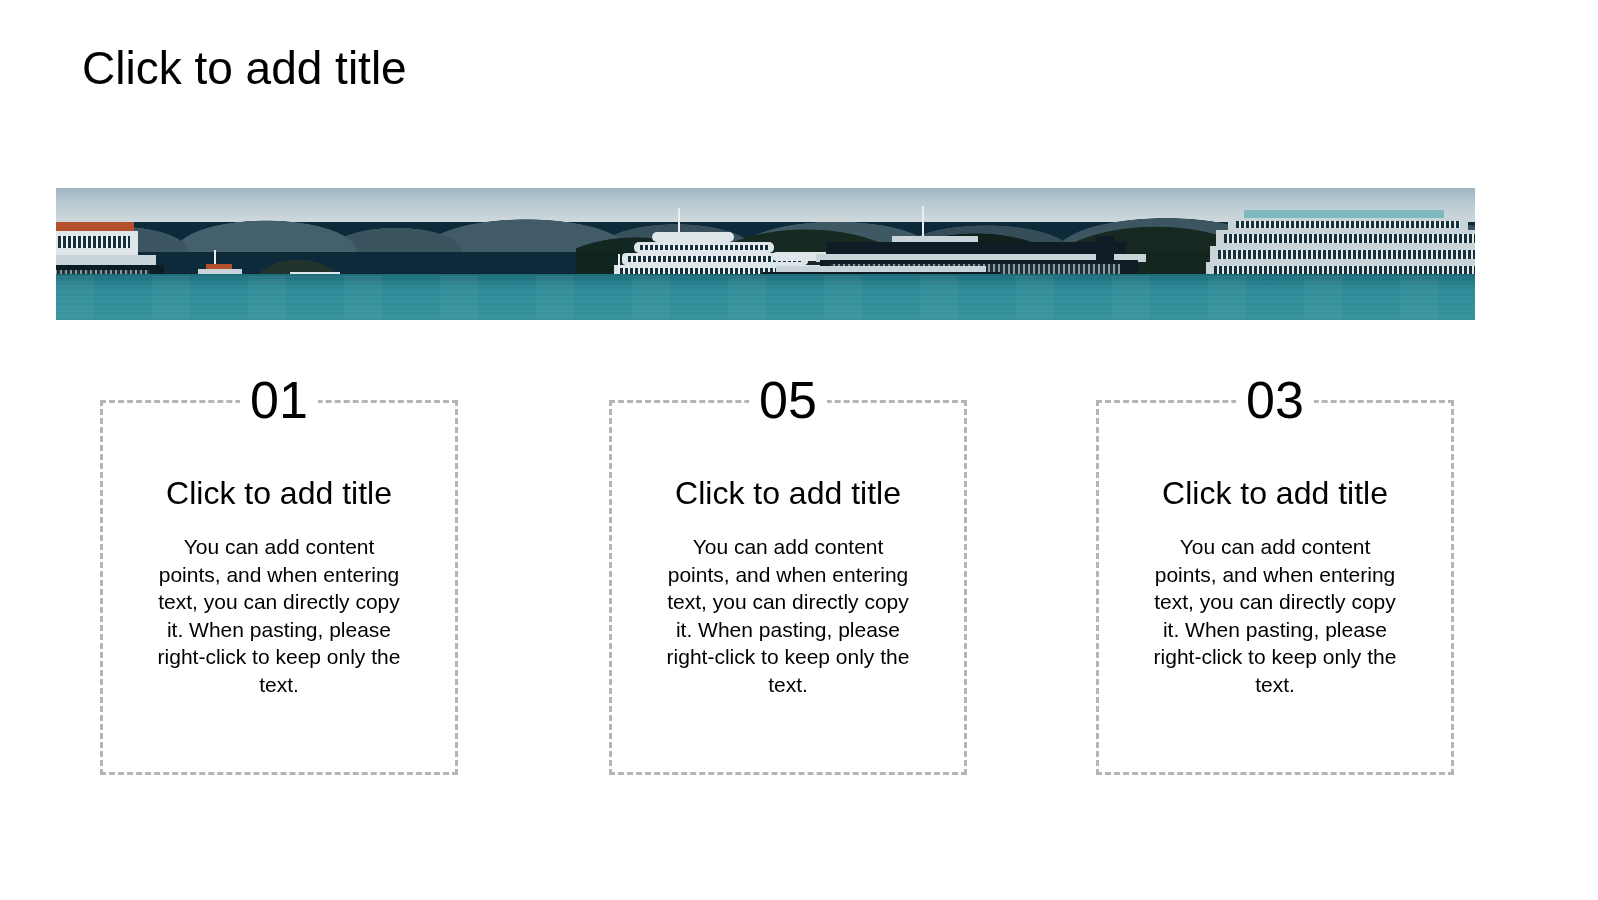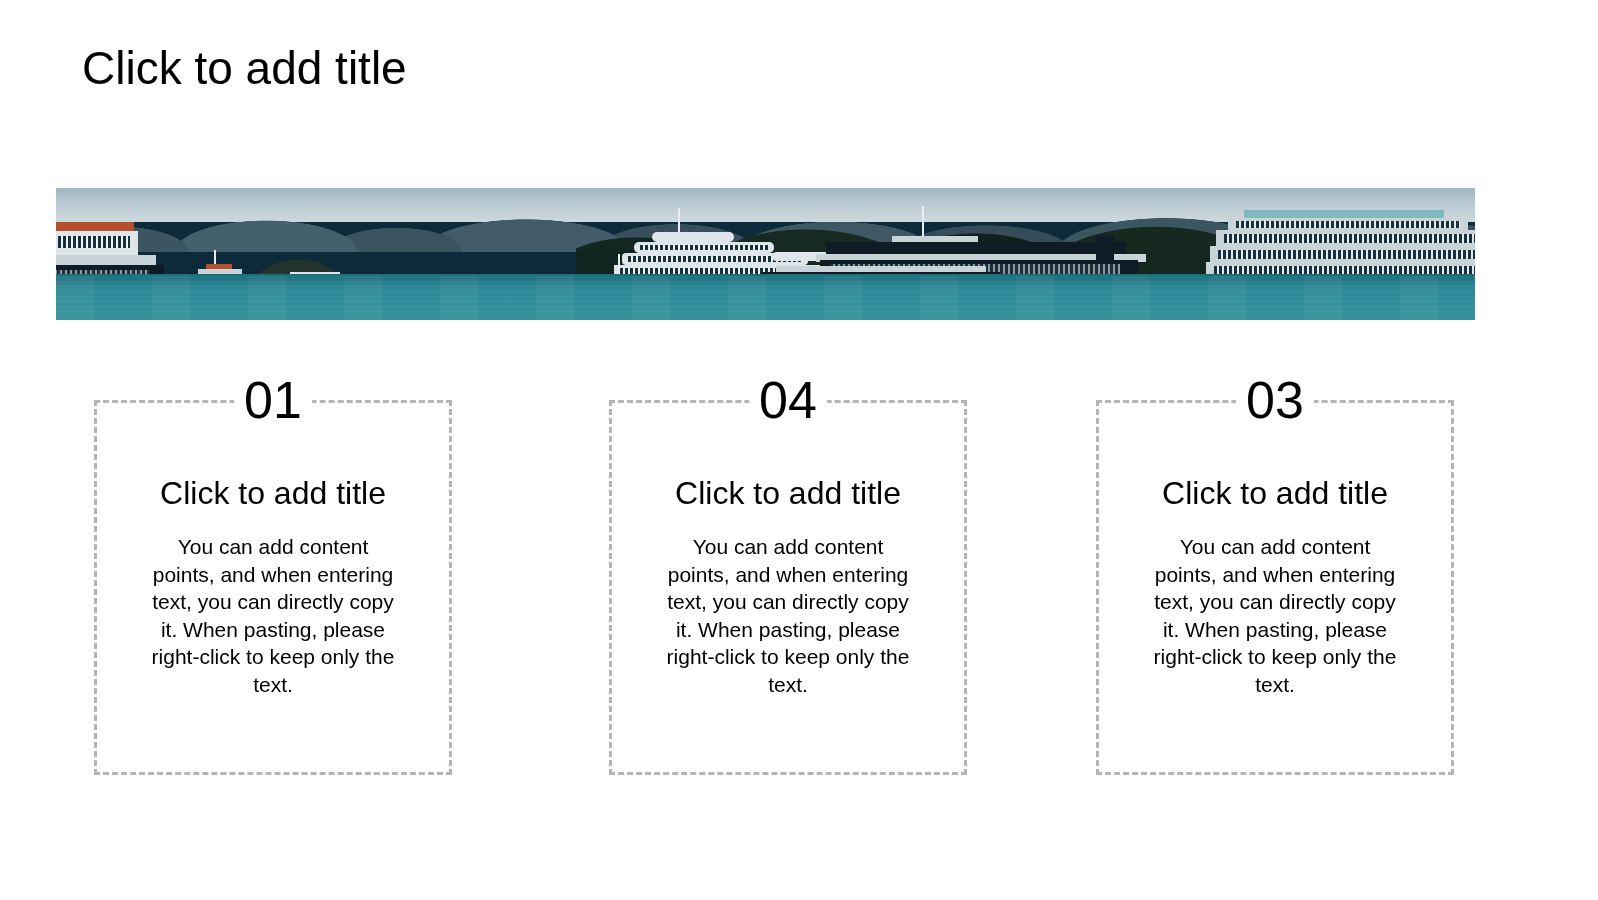--- a/index.html
+++ b/index.html
@@ -120,21 +120,21 @@
 
   
   .card {
     position: absolute;
     top: 400px;
     width: 358px;
     height: 375px;
     border: 3px dashed #b5b5b5;
     box-sizing: border-box;
   }
-  #card-1 { left: 94px; }
+  #card-1 { left: 100px; }
   #card-2 { left: 609px; }
   #card-3 { left: 1096px; }
 
   .card-number {
     position: absolute;
     top: -36px;
     left: 50%;
     transform: translateX(-50%);
     background: #ffffff;
     padding: 0 10px;
@@ -264,21 +264,21 @@
   <div class="ph-layer water-streaks"></div>
 </div>
 
 <div class="card" id="card-1">
   <div class="card-number">01</div>
   <div class="card-title">Click to add title</div>
   <div class="card-body">You can add content points, and when entering text, you can directly copy it. When pasting, please right-click to keep only the text.</div>
 </div>
 
 <div class="card" id="card-2">
-  <div class="card-number">04</div>
+  <div class="card-number">05</div>
   <div class="card-title">Click to add title</div>
   <div class="card-body">You can add content points, and when entering text, you can directly copy it. When pasting, please right-click to keep only the text.</div>
 </div>
 
 <div class="card" id="card-3">
   <div class="card-number">03</div>
   <div class="card-title">Click to add title</div>
   <div class="card-body">You can add content points, and when entering text, you can directly copy it. When pasting, please right-click to keep only the text.</div>
 </div>
 

